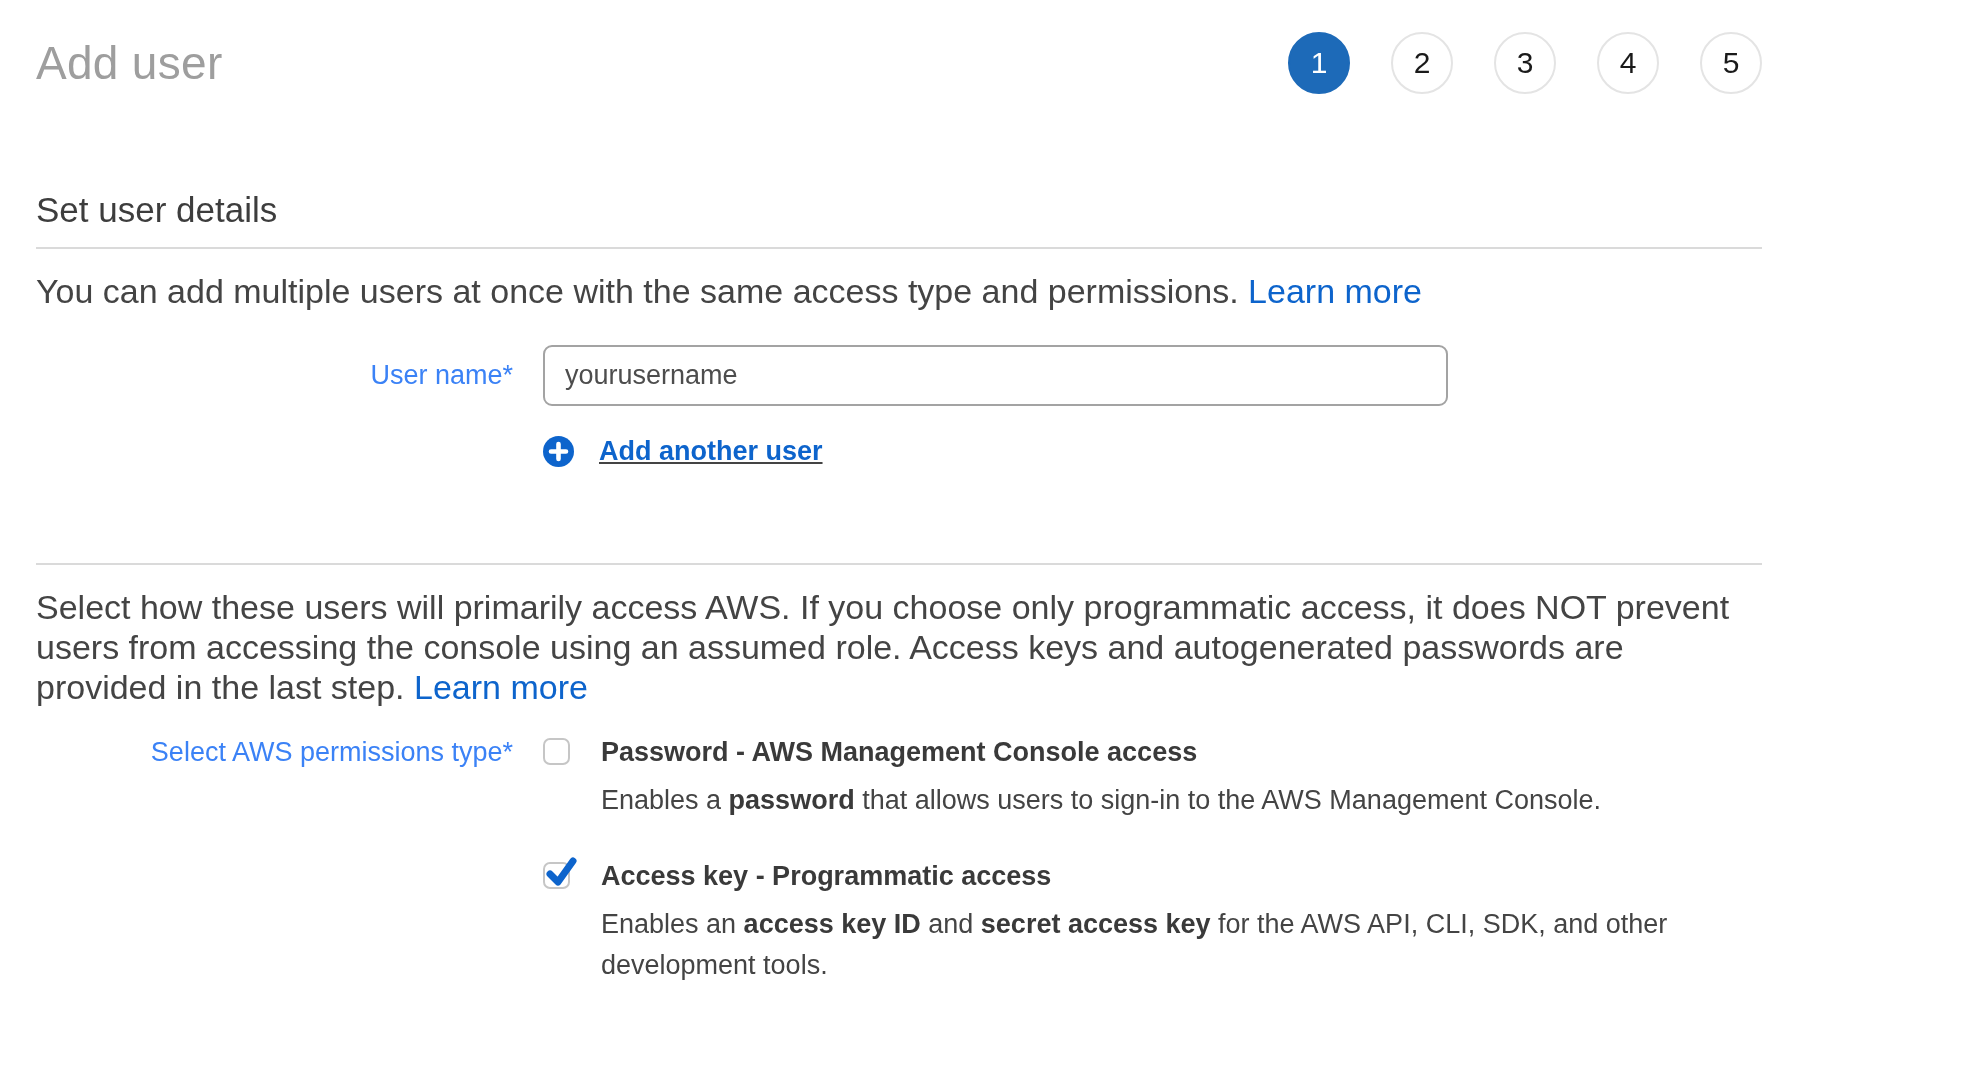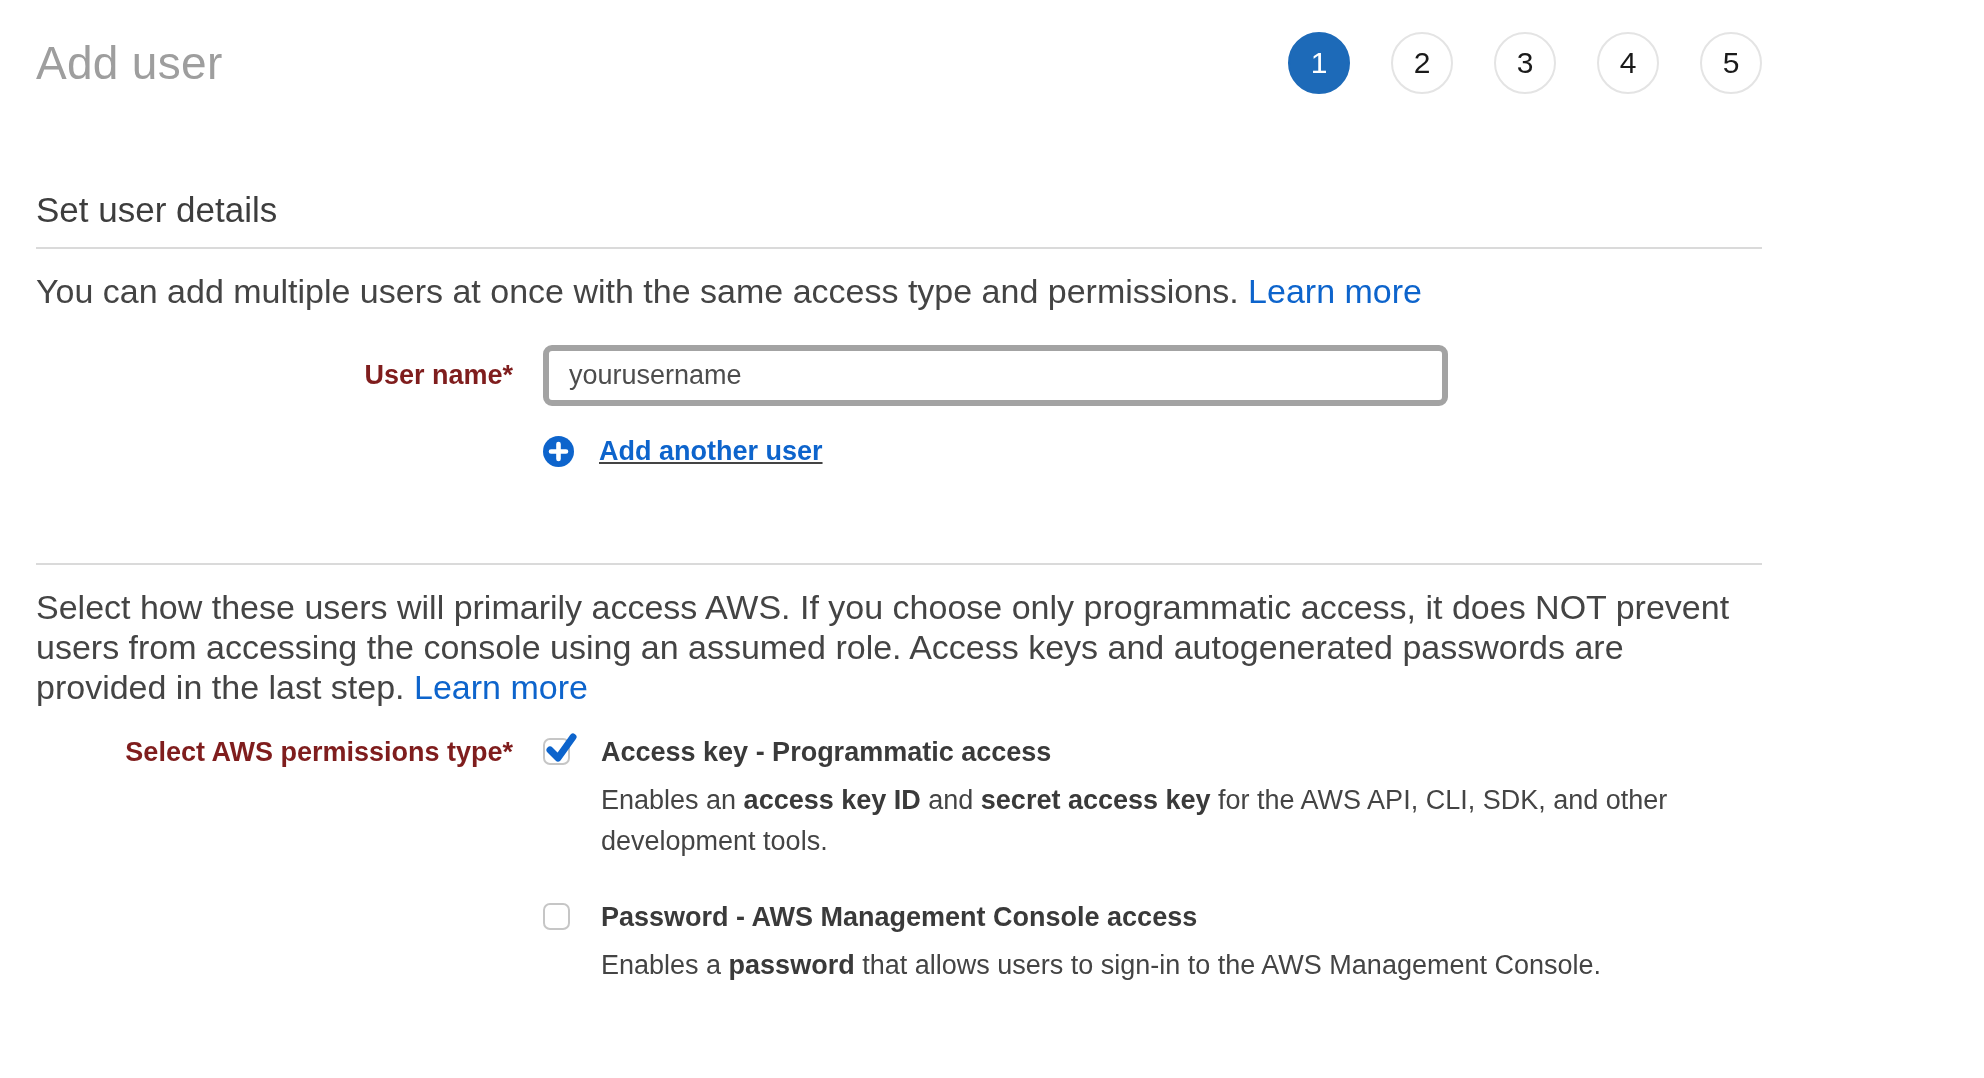--- a/index.html
+++ b/index.html
@@ -89,29 +89,29 @@
   .form-row {
     display: flex;
     align-items: center;
     margin-top: 34px;
   }
   .label-col {
     flex: none;
     width: 477px;
     text-align: right;
     font-size: 27px;
-    font-weight: bold;
-    color: #7f1d1d;
+    font-weight: normal;
+    color: #3b82f6;
   }
   .control-col { margin-left: 30px; }
   .username-input {
     width: 905px;
     height: 61px;
     box-sizing: border-box;
-    border: 6px solid #a3a3a3;
+    border: 2px solid #a3a3a3;
     border-radius: 9px;
     padding: 0 20px;
     font-size: 27px;
     color: #4d4d4d;
     font-family: inherit;
     background: #ffffff;
     outline: none;
   }
   .add-another {
     margin: 30px 0 0 507px;
@@ -232,38 +232,38 @@
 
   <div class="section-2">
     <hr class="rule">
     <p class="intro"><span>Select how these users will primarily access AWS. If you choose only programmatic access, it does NOT prevent users from accessing the console using an assumed role. Access keys and autogenerated passwords are provided in the last step. </span><a class="link">Learn more</a></p>
 
     <div class="credential-row">
       <div class="label-col top">Select AWS permissions type*</div>
       <div class="options">
 
         <div class="option">
+          <div class="checkbox">
+            
+          </div>
+          <div class="option-text">
+            <div class="option-title">Password - AWS Management Console access</div>
+            <div class="option-desc"><span>Enables a </span><b>password</b><span> that allows users to sign-in to the AWS Management Console.</span></div>
+          </div>
+        </div>
+
+        <div class="option">
           <div class="checkbox checked">
             <svg class="check" viewBox="0 0 35 35">
               <path d="M7 19 L15 27 L30 6" fill="none" stroke="#0d64cc" stroke-width="7" stroke-linecap="round" stroke-linejoin="round"></path>
             </svg>
           </div>
           <div class="option-text">
             <div class="option-title">Access key - Programmatic access</div>
             <div class="option-desc"><span>Enables an </span><b>access key ID</b><span> and </span><b>secret access key</b><span> for the AWS API, CLI, SDK, and other development tools.</span></div>
           </div>
         </div>
 
-        <div class="option">
-          <div class="checkbox">
-            
-          </div>
-          <div class="option-text">
-            <div class="option-title">Password - AWS Management Console access</div>
-            <div class="option-desc"><span>Enables a </span><b>password</b><span> that allows users to sign-in to the AWS Management Console.</span></div>
-          </div>
-        </div>
-
       </div>
     </div>
   </div>
 
 </div>
 
 </body></html>

